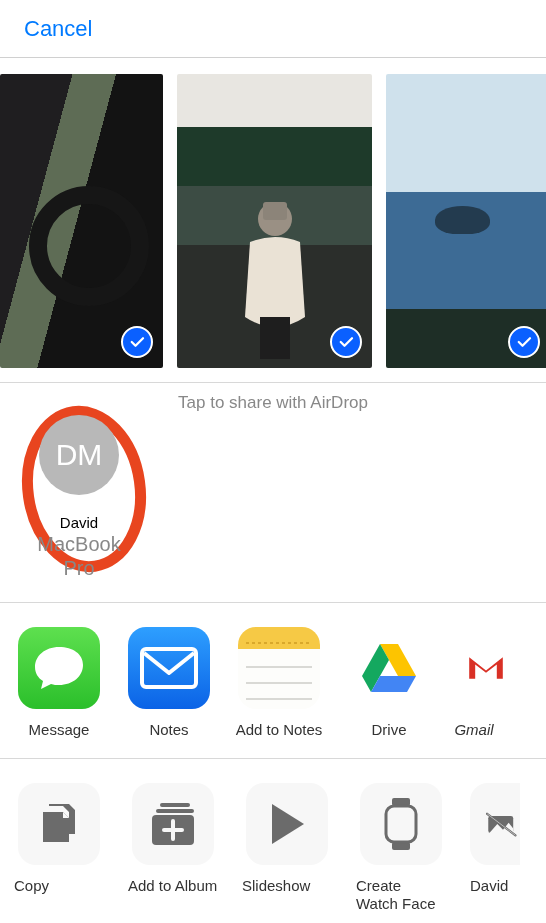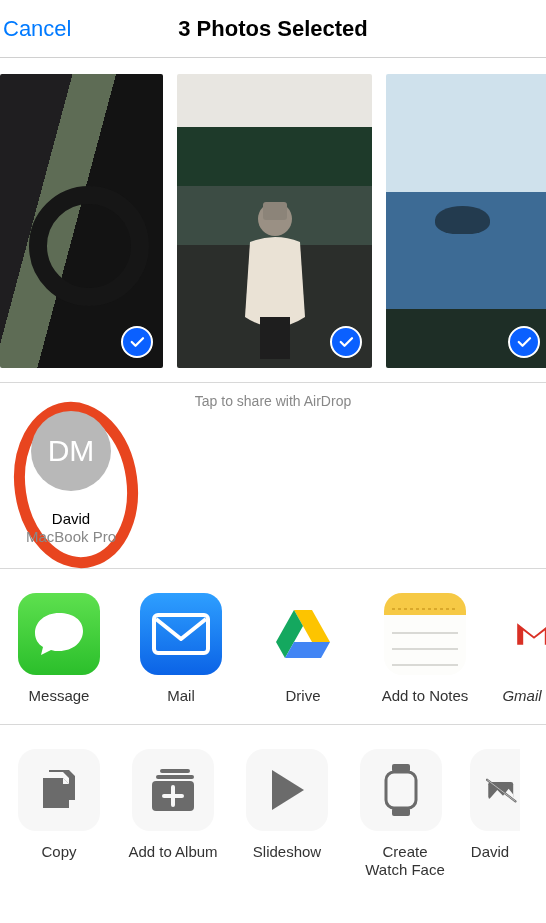--- a/index.html
+++ b/index.html
@@ -13,21 +13,21 @@
   .header {
     height: 58px;
     display: flex;
     align-items: center;
     justify-content: center;
     position: relative;
     border-bottom: 1px solid #d0d0d0;
   }
   .cancel {
     position: absolute;
-    left: 3px;
+    left: 24px;
     color: #007aff;
     font-size: 22px;
     font-weight: 400;
     cursor: pointer;
   }
   .title {
     font-size: 22px;
     font-weight: 700;
     color: #000;
   }
@@ -62,26 +62,26 @@
     justify-content: center;
   }
   .check-badge svg { width: 18px; height: 18px; }
   .airdrop-section {
     border-bottom: 1px solid #d8d8d8;
     padding-bottom: 22px;
   }
   .airdrop-hint {
     text-align: center;
     color: #888;
-    font-size: 14px;
+    font-size: 17px;
     padding: 10px 0 2px 0;
   }
   .airdrop-row {
     display: flex;
-    padding: 0 16px;
+    padding: 0 24px;
   }
   .airdrop-item {
     width: 110px;
     text-align: center;
     position: relative;
     cursor: pointer;
   }
   .airdrop-avatar {
     width: 80px;
     height: 80px;
@@ -99,38 +99,38 @@
   }
   .airdrop-name {
     font-size: 15px;
     color: #000;
     line-height: 1.2;
     position: relative;
     z-index: 2;
     margin-top: 19px;
   }
   .airdrop-device {
-    font-size: 15px;
+    font-size: 20px;
     color: #888;
     line-height: 1.2;
     position: relative;
     z-index: 2;
   }
   .highlight-ring {
     position: absolute;
     top: -12px;
     left: -6px;
     width: 132px;
     height: 172px;
     z-index: 1;
     pointer-events: none;
   }
   .apps-section {
     display: flex;
-    gap: 32px;
+    gap: 20px;
     padding: 24px 2px 0 14px;
     border-bottom: 1px solid #d8d8d8;
     padding-bottom: 20px;
   }
   .app-item {
     width: 90px;
     text-align: center;
     cursor: pointer;
   }
   .app-item.partial { width: 40px; font-style: italic; }
@@ -150,21 +150,21 @@
     font-size: 15px;
     color: #333;
   }
   .actions-section {
     display: flex;
     gap: 24px;
     padding: 24px 2px 0 14px;
   }
   .action-item {
     width: 90px;
-    text-align: center;
+    text-align: left;
     cursor: pointer;
   }
   .action-item.partial { width: 40px; }
   .action-icon {
     width: 82px;
     height: 82px;
     border-radius: 18px;
     background: #f7f7f7;
     margin: 0 auto 12px auto;
     display: flex;
@@ -212,21 +212,20 @@
     height: 120px;
     border: 18px solid #161616;
     border-radius: 50%;
   }
 </style>
 </head>
 <body>
 
 <div class="header">
   <div class="cancel">Cancel</div>
-  <div class="title">3 Photos Selected</div>
 </div>
 
 <div class="photos-row">
   <div class="photo-thumb bg-car">
     <div class="steering"></div>
     <div class="check-badge">
       <svg viewBox="0 0 24 24">
           <path d="M5 12l5 5L20 7" stroke="#fff" stroke-width="3" fill="none" stroke-linecap="round" stroke-linejoin="round"></path>
         </svg>
     </div>
@@ -281,48 +280,48 @@
     <div class="app-label">Message</div>
   </div>
 
   <div class="app-item">
     <div class="app-icon" style="background:linear-gradient(180deg,#2e9fff,#0b63e6);">
       <svg width="58" height="42" viewBox="0 0 58 42">
           <rect x="2" y="2" width="54" height="38" rx="4" fill="none" stroke="#fff" stroke-width="4"></rect>
           <path d="M4 6 L29 26 L54 6" fill="none" stroke="#fff" stroke-width="4" stroke-linejoin="round"></path>
         </svg>
     </div>
-    <div class="app-label">Mail</div>
-  </div>
-
-  <div class="app-item">
-    <div class="app-icon" style="background:#fff;">
-      <svg width="58" height="52" viewBox="0 0 58 52">
-        <polygon points="20,2 38,2 56,34 38,34" fill="#fdc400"></polygon>
-        <polygon points="20,2 2,34 11,50 29,18" fill="#14a85f"></polygon>
-        <polygon points="11,50 47,50 56,34 20,34" fill="#4285f4"></polygon>
-      </svg>
-    </div>
-    <div class="app-label">Drive</div>
+    <div class="app-label">Notes</div>
   </div>
 
   <div class="app-item">
     <div class="app-icon" style="background:#fff;">
       <svg width="82" height="82" viewBox="0 0 82 82">
         <rect x="0" y="0" width="82" height="22" fill="#f6c945"></rect>
         <line x1="8" y1="16" x2="74" y2="16" stroke="#d9a82a" stroke-width="2" stroke-dasharray="3 3"></line>
         <rect x="0" y="22" width="82" height="60" fill="#fdfdfb"></rect>
         <line x1="8" y1="40" x2="74" y2="40" stroke="#d9d9d5" stroke-width="2"></line>
         <line x1="8" y1="56" x2="74" y2="56" stroke="#d9d9d5" stroke-width="2"></line>
         <line x1="8" y1="72" x2="74" y2="72" stroke="#d9d9d5" stroke-width="2"></line>
       </svg>
     </div>
     <div class="app-label">Add to Notes</div>
   </div>
 
+  <div class="app-item">
+    <div class="app-icon" style="background:#fff;">
+      <svg width="58" height="52" viewBox="0 0 58 52">
+        <polygon points="20,2 38,2 56,34 38,34" fill="#fdc400"></polygon>
+        <polygon points="20,2 2,34 11,50 29,18" fill="#14a85f"></polygon>
+        <polygon points="11,50 47,50 56,34 20,34" fill="#4285f4"></polygon>
+      </svg>
+    </div>
+    <div class="app-label">Drive</div>
+  </div>
+
   <div class="app-item partial">
     <div class="app-icon partial" style="background:#fff;">
       <svg width="60" height="44" viewBox="0 0 60 44" style="margin-left:14px;">
         <path d="M2 4 L30 26 L58 4 L58 40 L48 40 L48 16 L30 30 L12 16 L12 40 L2 40 Z" fill="#d93025"></path>
       </svg>
     </div>
     <div class="app-label">Gmail</div>
   </div>
 
 </div>
@@ -363,21 +362,21 @@
   </div>
 
   <div class="action-item">
     <div class="action-icon">
       <svg width="34" height="52" viewBox="0 0 34 52">
         <rect x="8" y="0" width="18" height="8" rx="2" fill="#6b6b6b"></rect>
         <rect x="8" y="44" width="18" height="8" rx="2" fill="#6b6b6b"></rect>
         <rect x="2" y="8" width="30" height="36" rx="8" fill="none" stroke="#6b6b6b" stroke-width="3"></rect>
       </svg>
     </div>
-    <div class="action-label" style="white-space:pre-line;margin-left:8px;">Create
+    <div class="action-label" style="white-space:pre-line;">Create
 Watch Face</div>
   </div>
 
   <div class="action-item partial">
     <div class="action-icon partial">
       <svg width="60" height="44" viewBox="0 0 60 44" style="margin-left:16px;">
         <rect x="4" y="8" width="44" height="30" rx="4" fill="#6b6b6b"></rect>
         <polygon points="6,38 20,22 30,32 40,20 48,30 48,38" fill="#f7f7f7"></polygon>
         <line x1="2" y1="4" x2="52" y2="42" stroke="#6b6b6b" stroke-width="4" stroke-linecap="round"></line>
         <line x1="2" y1="4" x2="52" y2="42" stroke="#f7f7f7" stroke-width="1"></line>

